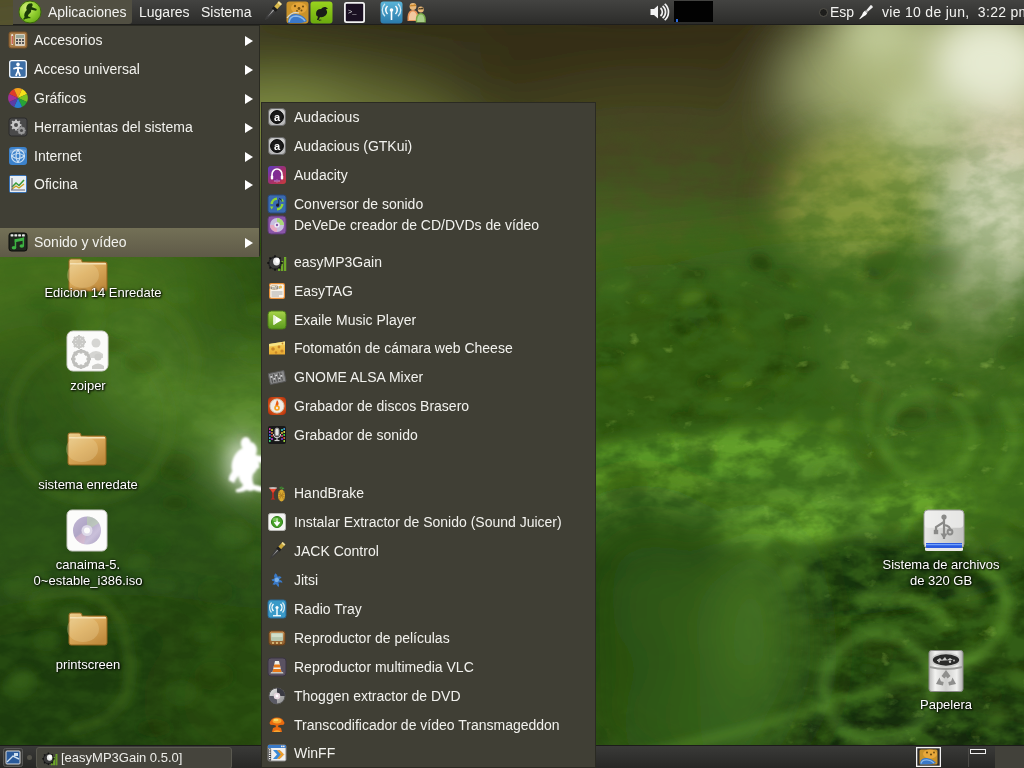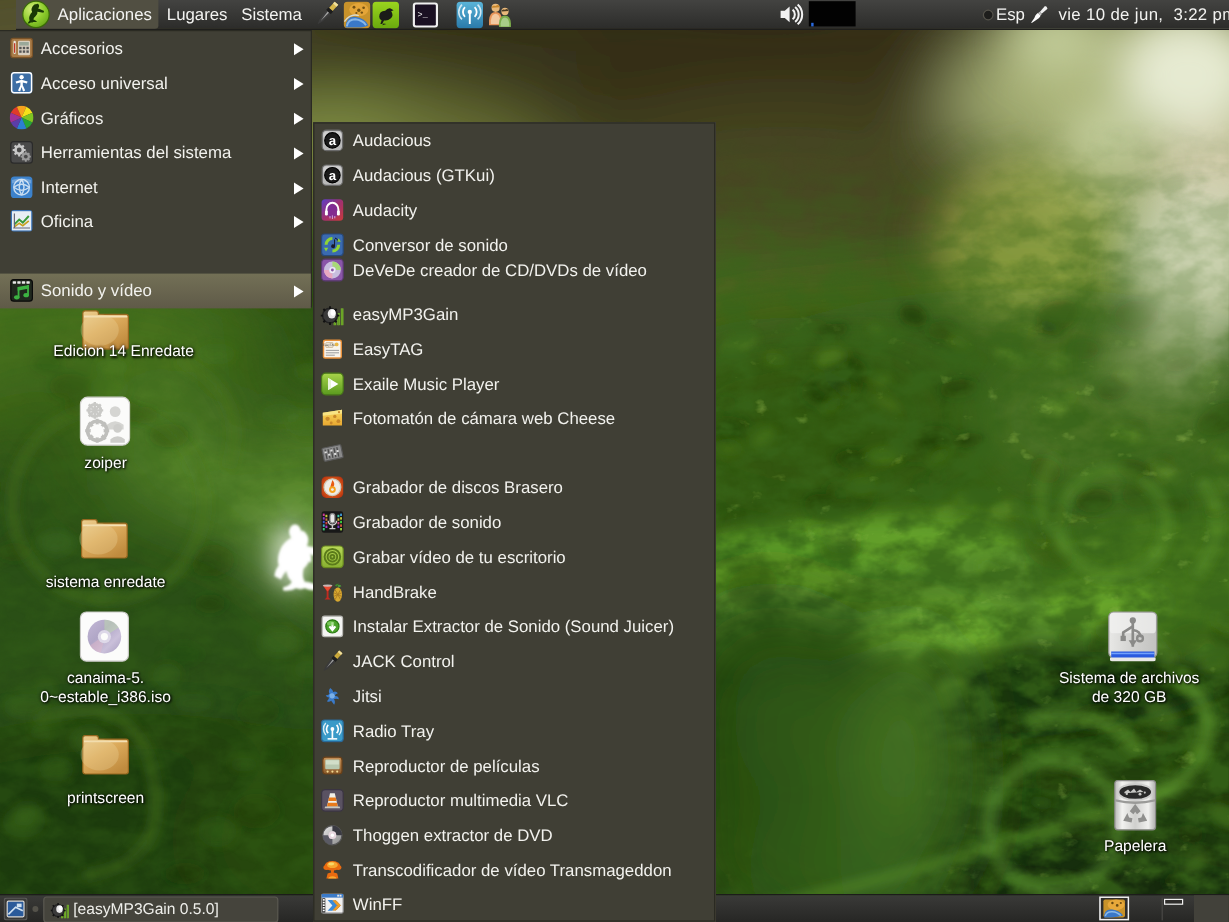--- a/index.html
+++ b/index.html
@@ -952,20 +952,21 @@
           </g>
           <g fill="#ddd">
             <rect x="3.6" y="8" width="1.8" height="1.6"></rect>
             <rect x="6.1" y="10.5" width="1.8" height="1.6"></rect>
             <rect x="8.6" y="7.5" width="1.8" height="1.6"></rect>
             <rect x="11.1" y="11" width="1.8" height="1.6"></rect>
             <rect x="13.6" y="9" width="1.8" height="1.6"></rect>
           </g>
         </g>
       </svg>
+      <div class="lb">GNOME ALSA Mixer</div>
     </div>
 <div class="mrow" style="top:289px;">
       <svg class="ic" width="20" height="20" viewBox="0 0 20 20">
         <defs>
           <radialGradient id="gbra" cx="0.5" cy="0.5" r="0.6">
             <stop offset="0" stop-color="#f8e8b0"></stop>
             <stop offset="0.45" stop-color="#e86a1e"></stop>
             <stop offset="1" stop-color="#b83410"></stop>
           </radialGradient>
         </defs>
@@ -1002,38 +1003,20 @@
           <rect x="16.4" y="15" width="1.6" height="2" fill="#a0e040"></rect>
         </g>
         <rect x="8" y="3" width="4" height="8" rx="2" fill="#e8e8e8"></rect>
         <rect x="8" y="3" width="4" height="8" rx="2" fill="none" stroke="#888"></rect>
         <path d="M6.5 9 A3.5 3.5 0 0 0 13.5 9" fill="none" stroke="#ccc" stroke-width="1.2"></path>
         <line x1="10" y1="12.5" x2="10" y2="15" stroke="#ccc" stroke-width="1.2"></line>
         <line x1="7.5" y1="15.5" x2="12.5" y2="15.5" stroke="#ccc" stroke-width="1.2"></line>
       </svg>
       <div class="lb">Grabador de sonido</div>
     </div>
-<div class="mrow" style="top:347px;">
-      <svg class="ic" width="20" height="20" viewBox="0 0 20 20">
-        <defs>
-          <linearGradient id="ggv" x1="0" y1="0" x2="0" y2="1">
-            <stop offset="0" stop-color="#b8d858"></stop>
-            <stop offset="1" stop-color="#88b030"></stop>
-          </linearGradient>
-        </defs>
-        <rect x="1" y="1" width="18" height="18" rx="3" fill="url(#ggv)"></rect>
-        <rect x="1" y="1" width="18" height="18" rx="3" fill="none" stroke="#6a8a20"></rect>
-        <g fill="none" stroke="#5a7a1a" stroke-width="1.6">
-          <circle cx="10" cy="10" r="6.5"></circle>
-          <circle cx="10" cy="10" r="4"></circle>
-          <circle cx="10" cy="10" r="1.6"></circle>
-        </g>
-      </svg>
-      <div class="lb">Grabar vídeo de tu escritorio</div>
-    </div>
 <div class="mrow" style="top:376px;">
       <svg class="ic" width="20" height="20" viewBox="0 0 20 20">
         <path d="M12 5 Q13.5 3 15.5 3.5 Q14 4.5 14 6 Z" fill="#3a8a2a"></path>
         <path d="M14.5 4.5 Q16.5 4 17.5 5.5 Q15.8 5.8 15 7 Z" fill="#4a9a3a"></path>
         <ellipse cx="14.5" cy="12.5" rx="3.5" ry="6" fill="#d8a830"></ellipse>
         <g stroke="#a87820" stroke-width="0.7" fill="none">
           <line x1="12" y1="8" x2="17" y2="17"></line>
           <line x1="17" y1="8" x2="12" y2="17"></line>
           <line x1="11.2" y1="11" x2="17.8" y2="14"></line>
           <line x1="17.8" y1="11" x2="11.2" y2="14"></line>

